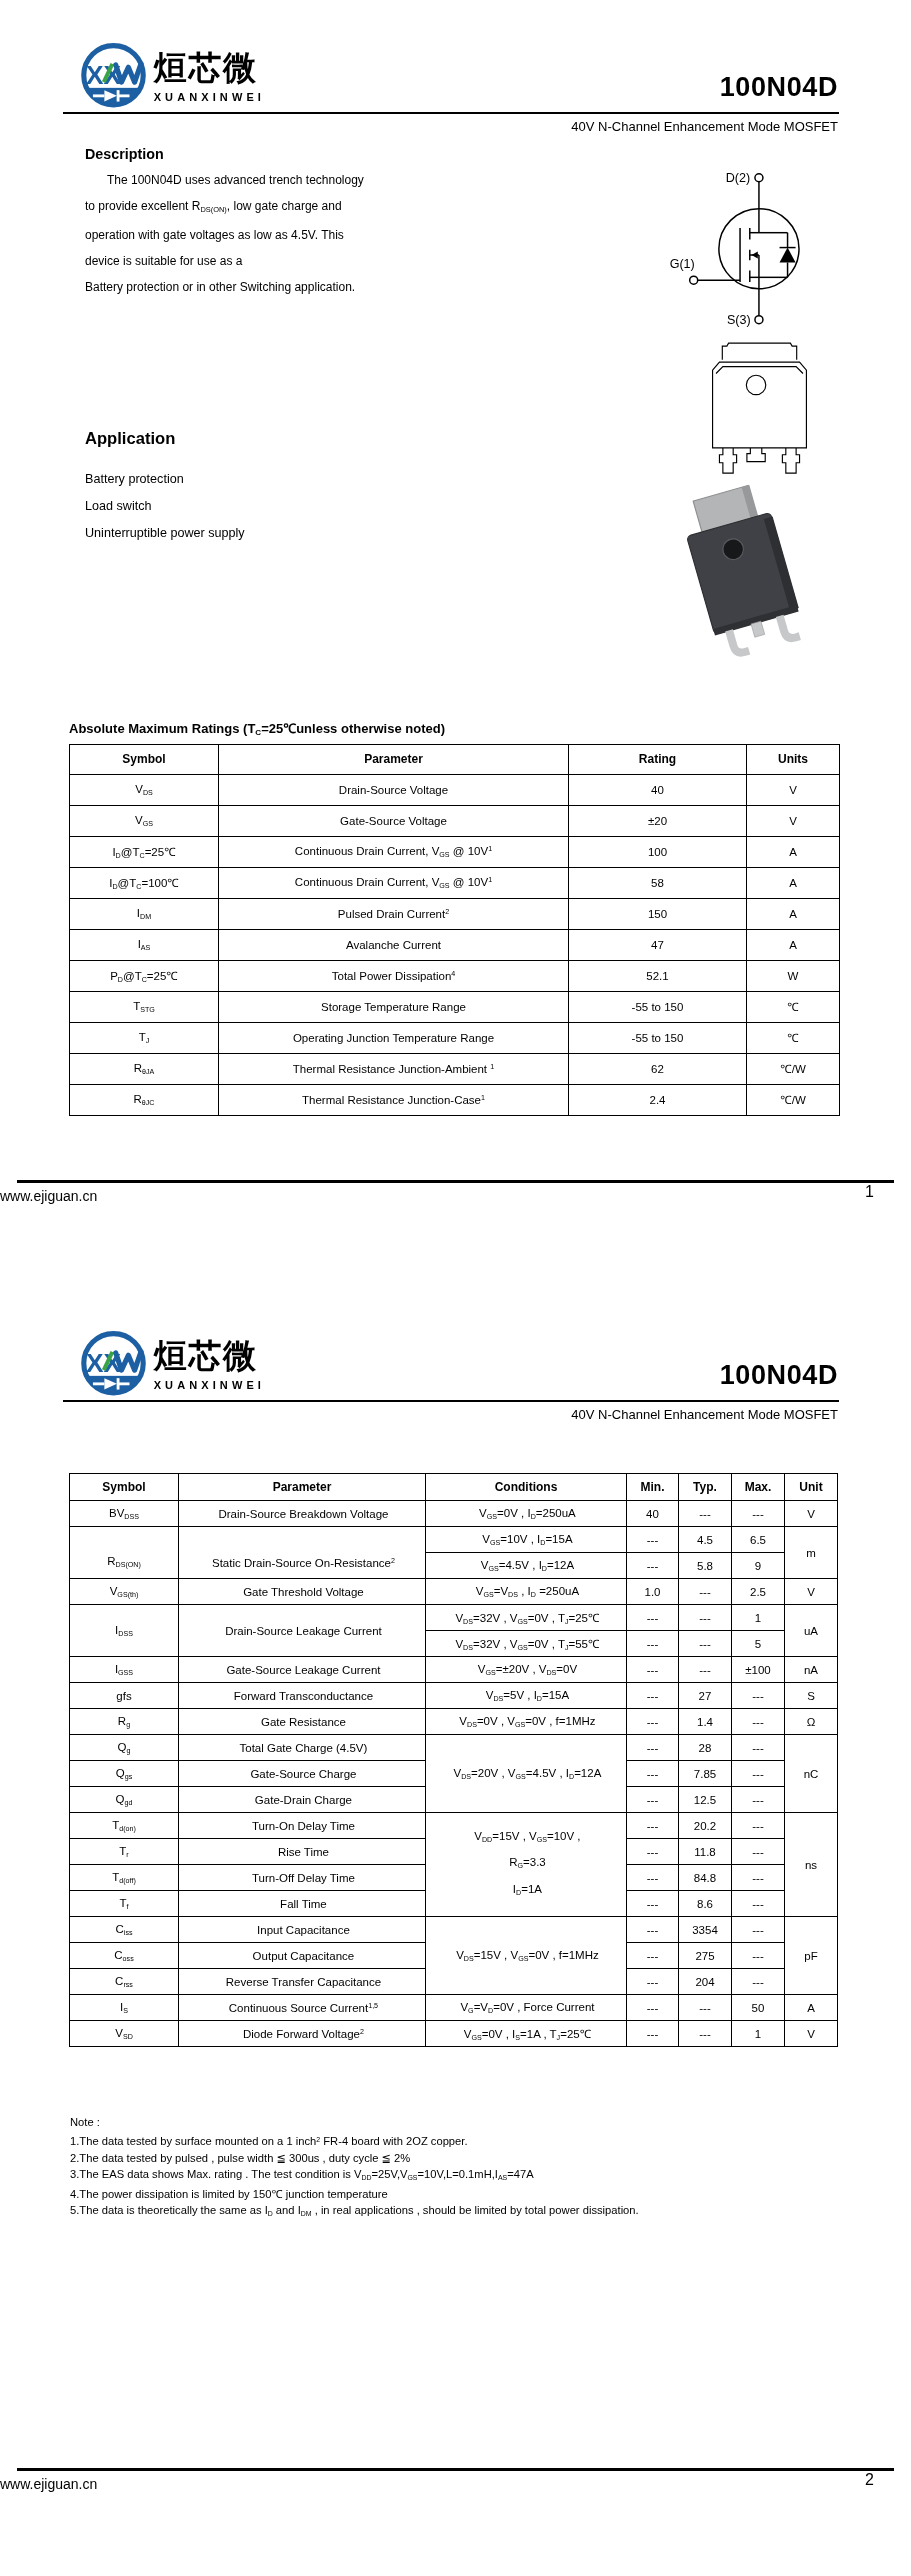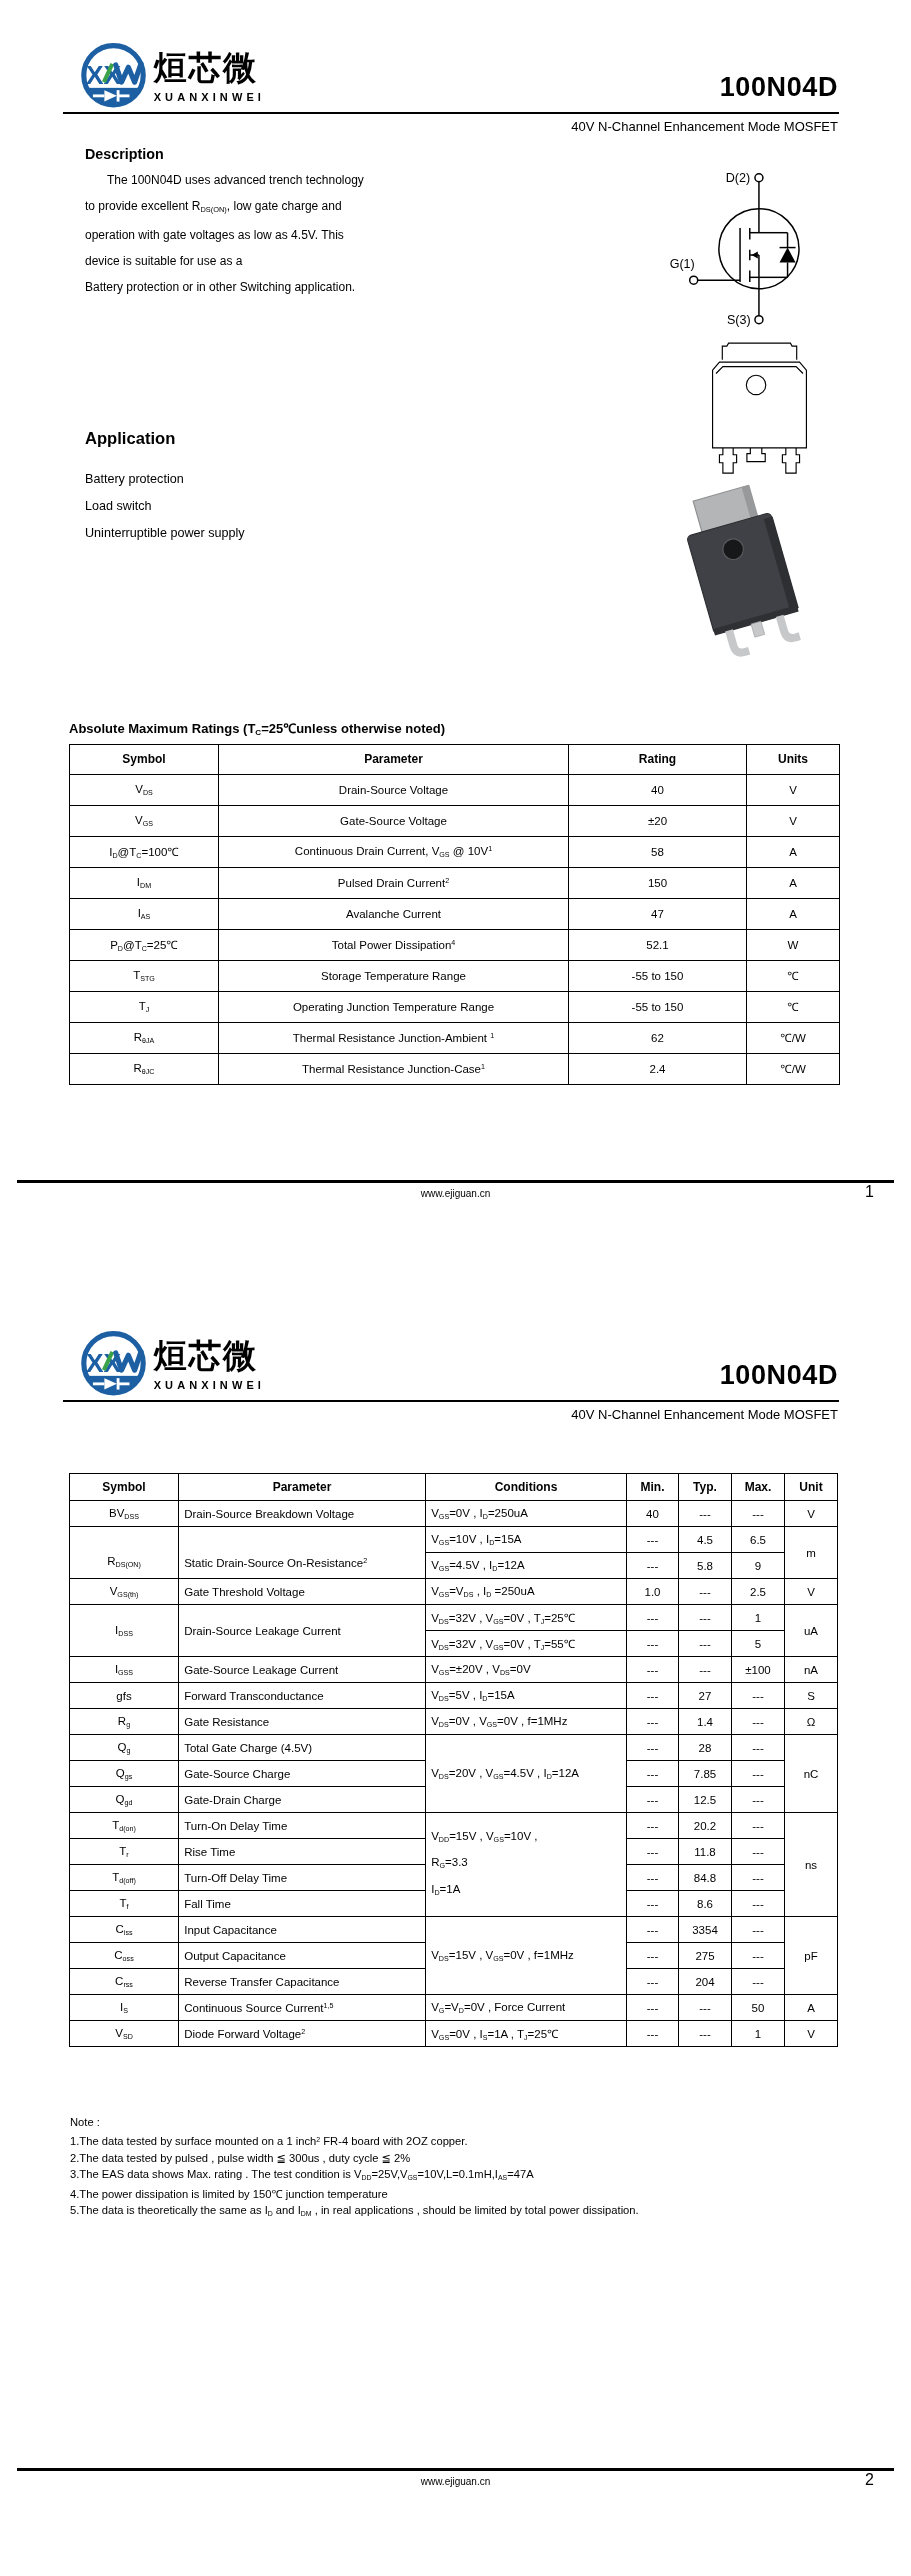--- a/index.html
+++ b/index.html
@@ -45,31 +45,31 @@
 
   .amr{position:absolute;left:69px;top:719px;width:770px}
   .amr-t{width:770px}
   .amr-t th{height:29px}
   .amr-t td{height:30px;border-top-width:1.7px;border-bottom-width:1.7px}
 
   .ecsec{position:absolute;left:69px;top:176px;width:769px}
   .ec-t{width:768px;margin-top:9.2px}
   .ec-t th{height:26px}
   .ec-t td{height:25px}
-  .ec-t td.l{text-align:left;padding-left:5.2px}
+  .ec-t td.l{text-align:center;padding-left:5.2px}
   .ec-t td.vb{vertical-align:bottom;padding-bottom:9px}
   .condblock div{line-height:23px}
 
   .notes{position:absolute;left:70px;top:826px;font-size:11.2px}
   .notes div{line-height:16px;margin:0}
   .notes .nh{margin-bottom:2.3px}
 
   
   .frule{position:absolute;left:17px;top:1180px;width:877px;height:2.9px;background:#000}
-  .furl{position:absolute;left:0;top:1188px;width:100%;text-align:center;font-size:10px}
+  .furl{position:absolute;left:0;top:1188px;width:100%;font-size:14px}
   .fnum{position:absolute;right:37px;top:1183px;font-size:16px}
 </style>
 </head>
 <body>
 
 <section class="page" id="p1">
 
   <div class="logo">
     <svg width="69" height="72" viewBox="0 0 120 126">
       <defs>
@@ -192,20 +192,26 @@
             <td>40</td>
             <td>V</td>
           </tr>
         <tr>
             <td><span>V</span><sub>GS</sub></td>
             <td>Gate-Source Voltage</td>
             <td>±20</td>
             <td>V</td>
           </tr>
         <tr>
+            <td><span>I</span><sub>D</sub><span>@T</span><sub>C</sub><span>=25℃</span></td>
+            <td><span>Continuous Drain Current, V</span><sub>GS</sub><span> @ 10V</span><sup>1</sup></td>
+            <td>100</td>
+            <td>A</td>
+          </tr>
+        <tr>
             <td><span>I</span><sub>D</sub><span>@T</span><sub>C</sub><span>=100℃</span></td>
             <td><span>Continuous Drain Current, V</span><sub>GS</sub><span> @ 10V</span><sup>1</sup></td>
             <td>58</td>
             <td>A</td>
           </tr>
         <tr>
             <td><span>I</span><sub>DM</sub></td>
             <td><span>Pulsed Drain Current</span><sup>2</sup></td>
             <td>150</td>
             <td>A</td>

